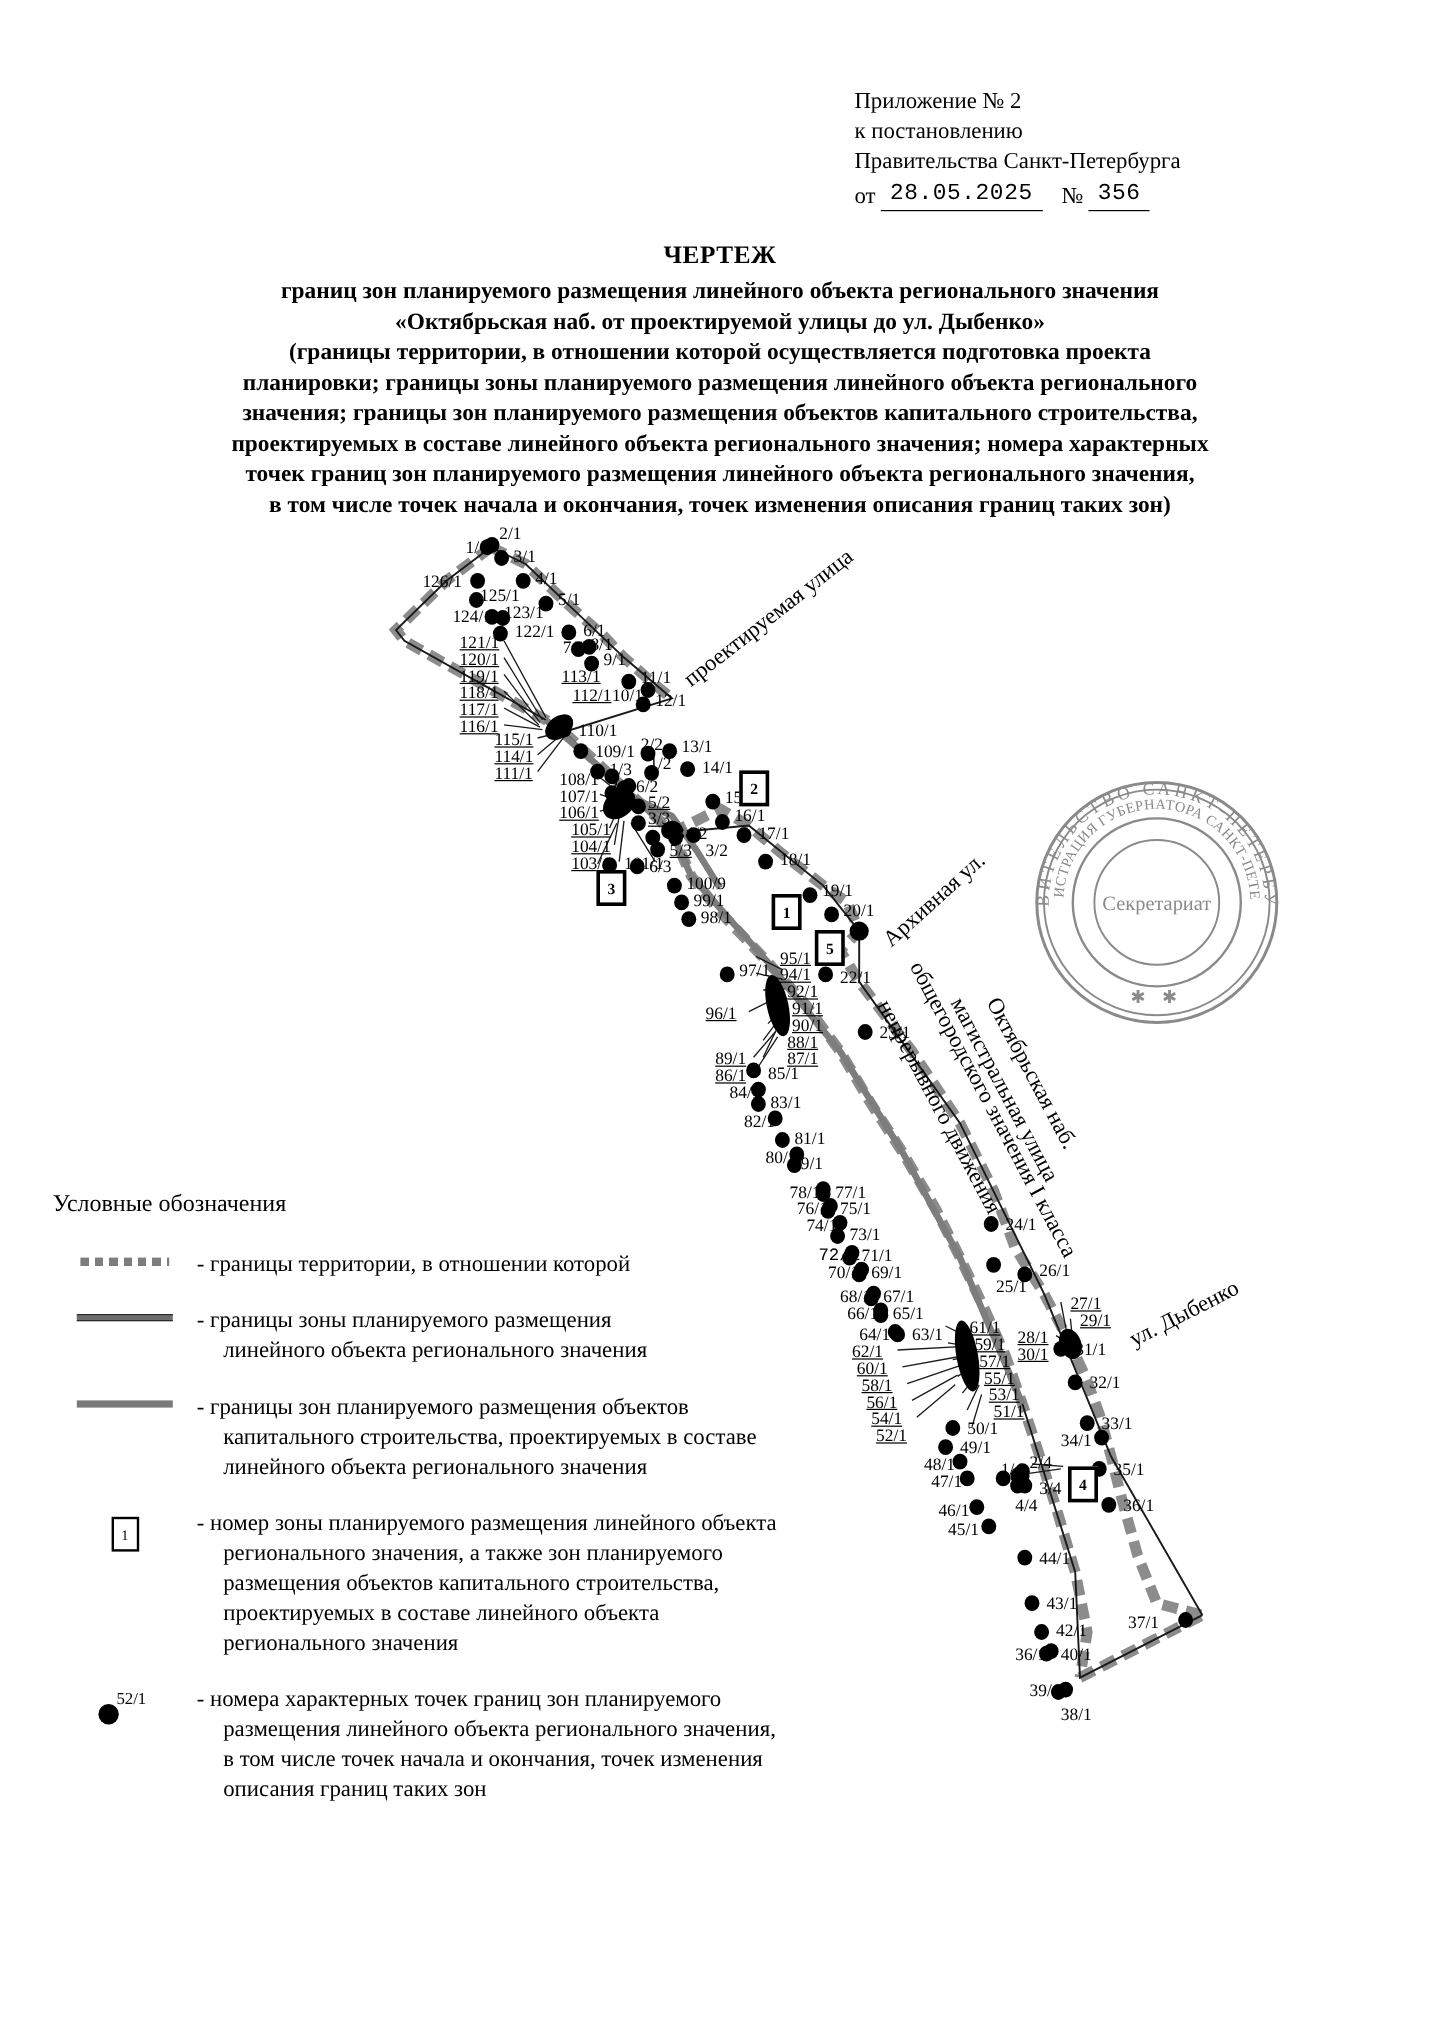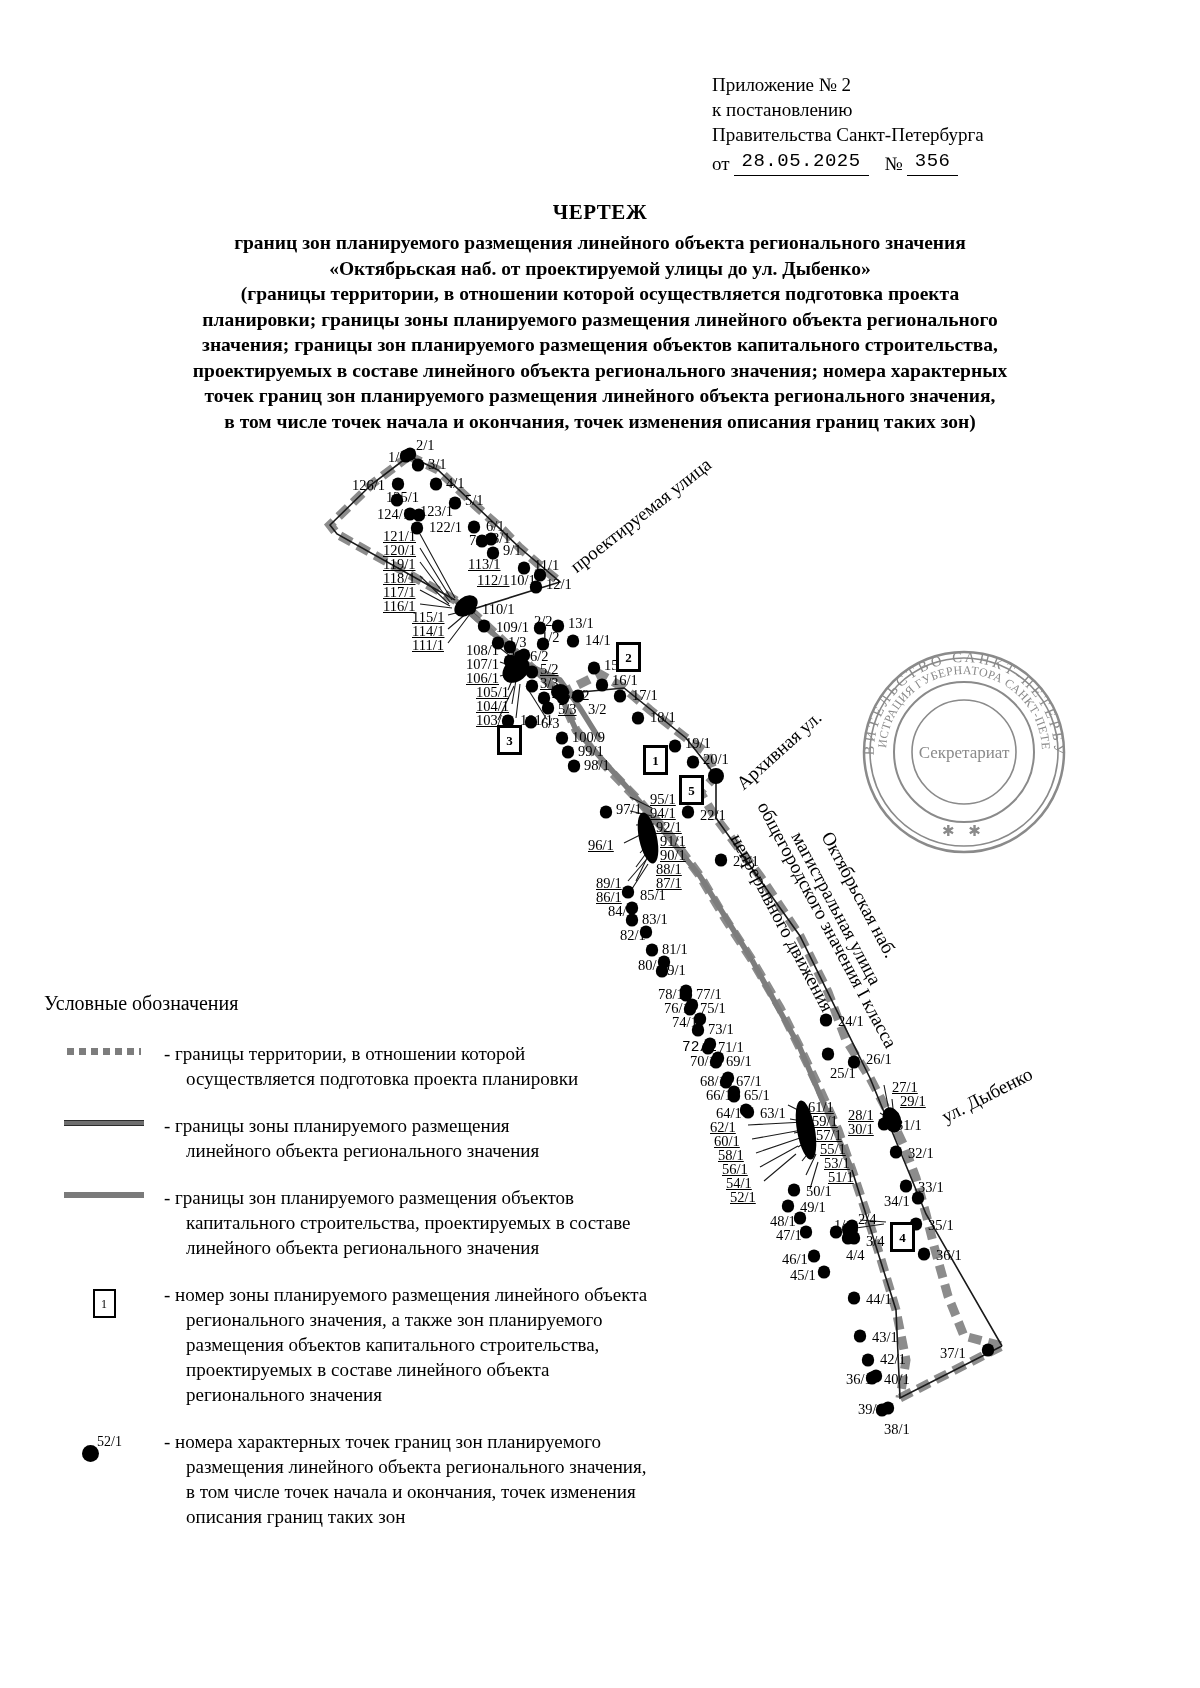--- a/index.html
+++ b/index.html
@@ -249,21 +249,21 @@
           <ellipse cx="850" cy="800" rx="8" ry="8" transform="rotate(0,850,800)"></ellipse>
         </g>
     </svg>
 
     <div id="map-labels">
         <div class="mlabel" style="left: 388px; top: 20px;">1/1</div>
         <div class="mlabel" style="left: 416px; top: 8px;">2/1</div>
         <div class="mlabel" style="left: 428px; top: 27px;">3/1</div>
         <div class="mlabel" style="left: 446px; top: 46px;">4/1</div>
         <div class="mlabel" style="left: 352px; top: 48px;">126/1</div>
-        <div class="mlabel" style="left: 386px; top: 60px;">125/1</div>
+        <div class="mlabel" style="left: 400px; top: 60px;">125/1</div>
         <div class="mlabel" style="left: 420px; top: 74px;">123/1</div>
         <div class="mlabel" style="left: 377px; top: 77px;">124/1</div>
         <div class="mlabel" style="left: 429px; top: 90px;">122/1</div>
         <div class="mlabel" style="left: 465px; top: 63px;">5/1</div>
         <div class="mlabel" style="left: 486px; top: 89px;">6/1</div>
         <div class="mlabel" style="left: 469px; top: 103px;">7/1</div>
         <div class="mlabel" style="left: 492px; top: 101px;">8/1</div>
         <div class="mlabel" style="left: 503px; top: 113px;">9/1</div>
         <div class="mlabel u" style="left: 383px; top: 99px;">121/1</div>
         <div class="mlabel u" style="left: 383px; top: 113px;">120/1</div>
@@ -433,21 +433,20 @@
 
   <div class="legend">
     <div class="legend-title">Условные обозначения</div>
     <div id="legend-rows">
         <div class="leg-row">
           <div class="leg-sym">
             <div class="leg-dash"></div>
           </div>
           <div class="leg-txt">
             <div style="padding-left: 0px;">- границы территории, в отношении которой</div>
-            <div style="padding-left: 22px;">осуществляется подготовка проекта планировки</div>
           </div>
         </div>
         <div class="leg-row">
           <div class="leg-sym">
             <div class="leg-thin"></div>
           </div>
           <div class="leg-txt">
             <div style="padding-left: 0px;">- границы зоны планируемого размещения</div>
             <div style="padding-left: 22px;">линейного объекта регионального значения</div>
           </div>

